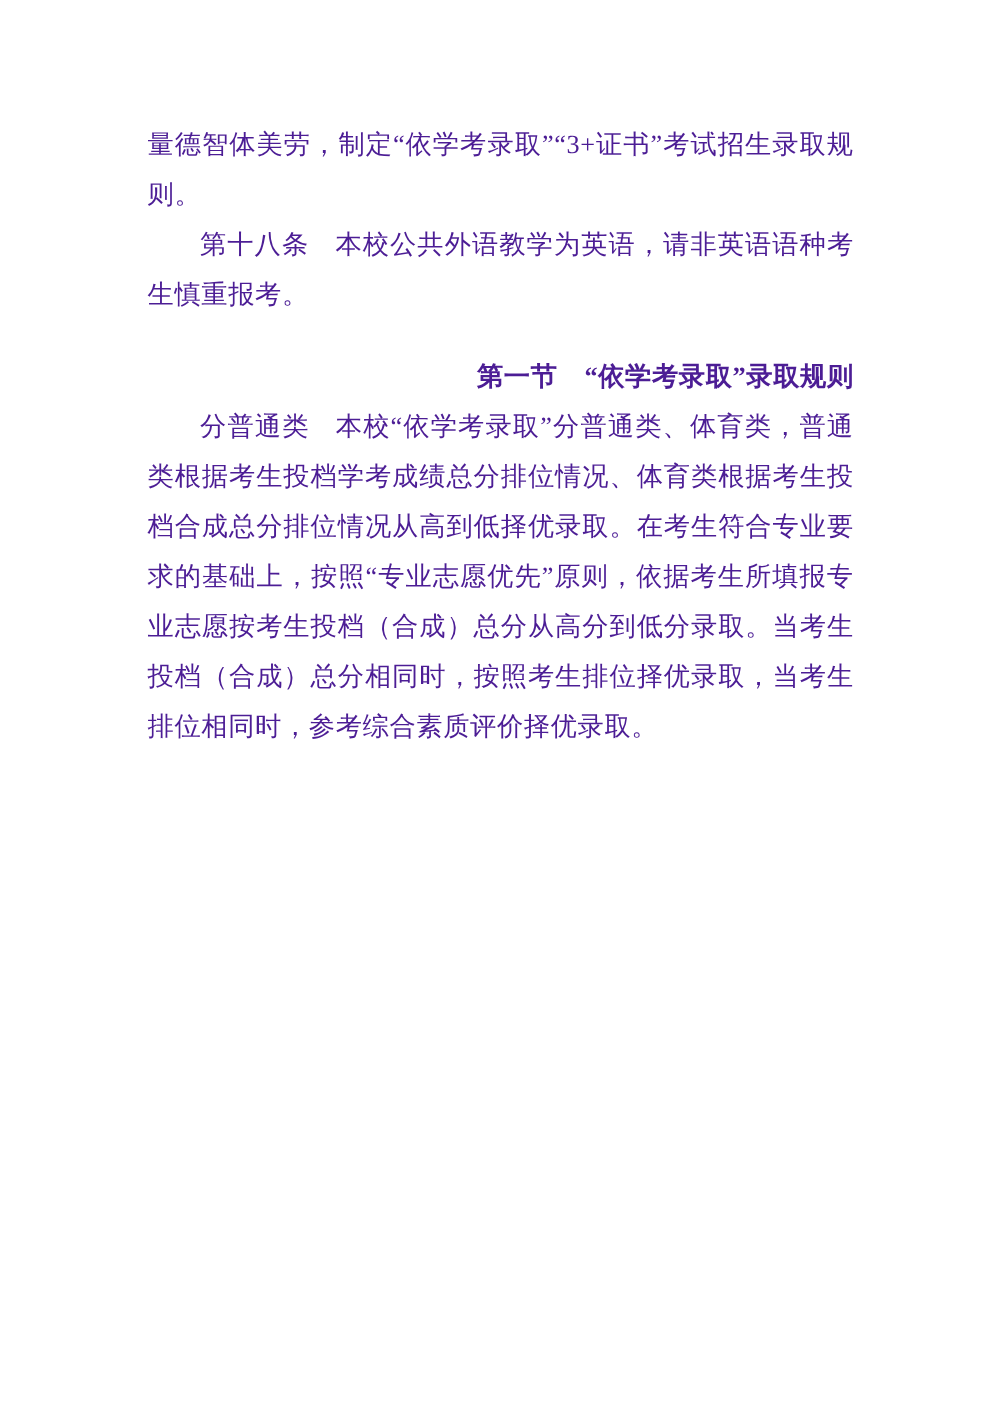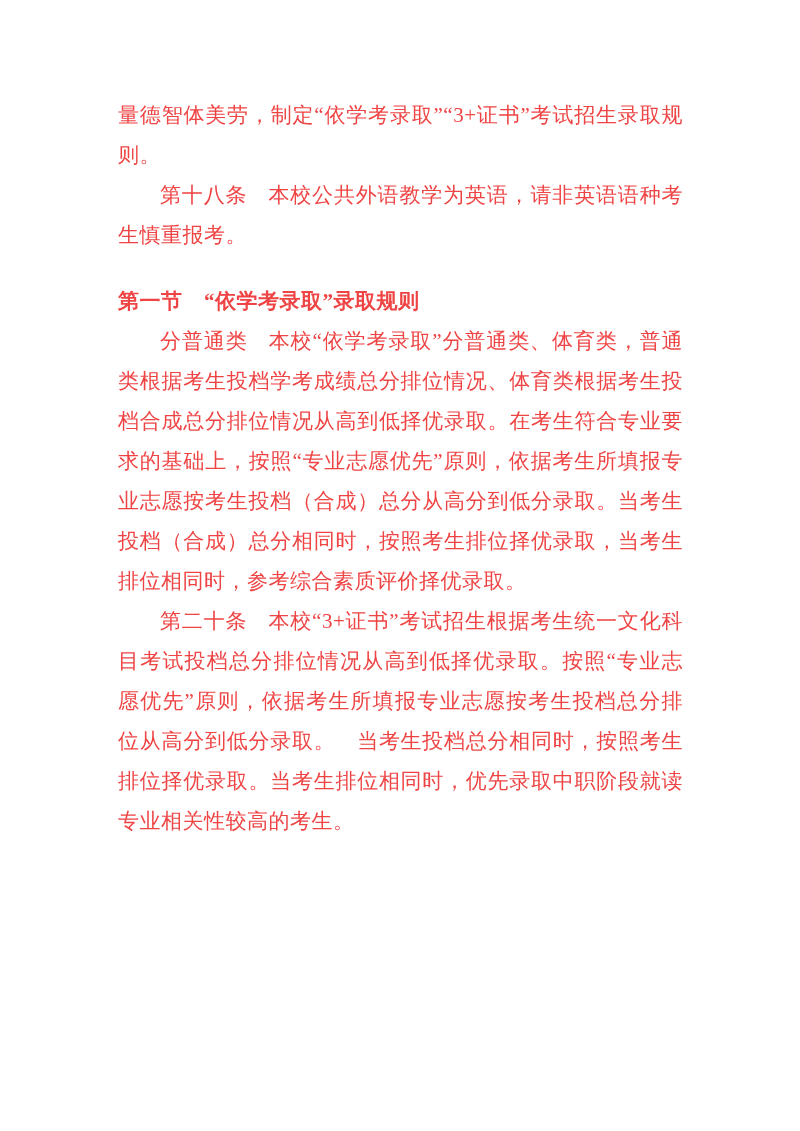--- a/index.html
+++ b/index.html
@@ -10,21 +10,21 @@
   .page {
     position: relative;
     width: 800px;
     height: 1004px;
     margin: 0 auto;
     background: #ffffff;
     overflow: hidden;
     box-sizing: border-box;
     padding: 95px 117px 0 118px;
     font-family: "Liberation Serif", "DejaVu Serif", serif;
-    color: #ef4444;
+    color: #4c1d95;
   }
   .body-para {
     margin: 0;
     font-size: 21px;
     line-height: 40px;
     text-align: justify;
     letter-spacing: 0.5px;
     word-break: break-all;
   }
   .body-para.indent {
@@ -32,33 +32,32 @@
   }
   .article-number {
     font-weight: normal;
     margin-right: 1em;
   }
   .section-heading {
     margin: 26px 0 0 0;
     font-size: 21px;
     line-height: 40px;
     font-weight: bold;
-    text-align: left;
+    text-align: right;
     letter-spacing: 0.5px;
   }
 </style>
 </head>
 <body>
 
 <div class="page">
 
   <p class="body-para">量德智体美劳，制定“依学考录取”“3+证书”考试招生录取规则。</p>
 
   <p class="body-para indent"><span class="article-number">第十八条</span><span>本校公共外语教学为英语，请非英语语种考生慎重报考。</span></p>
 
   <h2 class="section-heading">第一节　“依学考录取”录取规则</h2>
 
   <p class="body-para indent"><span class="article-number">分普通类</span><span>本校“依学考录取”分普通类、体育类，普通类根据考生投档学考成绩总分排位情况、体育类根据考生投档合成总分排位情况从高到低择优录取。在考生符合专业要求的基础上，按照“专业志愿优先”原则，依据考生所填报专业志愿按考生投档（合成）总分从高分到低分录取。当考生投档（合成）总分相同时，按照考生排位择优录取，当考生排位相同时，参考综合素质评价择优录取。</span></p>
 
 
-  <p class="body-para indent"><span class="article-number">第二十条</span><span>本校“3+证书”考试招生根据考生统一文化科目考试投档总分排位情况从高到低择优录取。按照“专业志愿优先”原则，依据考生所填报专业志愿按考生投档总分排位从高分到低分录取。　当考生投档总分相同时，按照考生排位择优录取。当考生排位相同时，优先录取中职阶段就读专业相关性较高的考生。</span></p>
 
 </div>
 
 </body></html>

